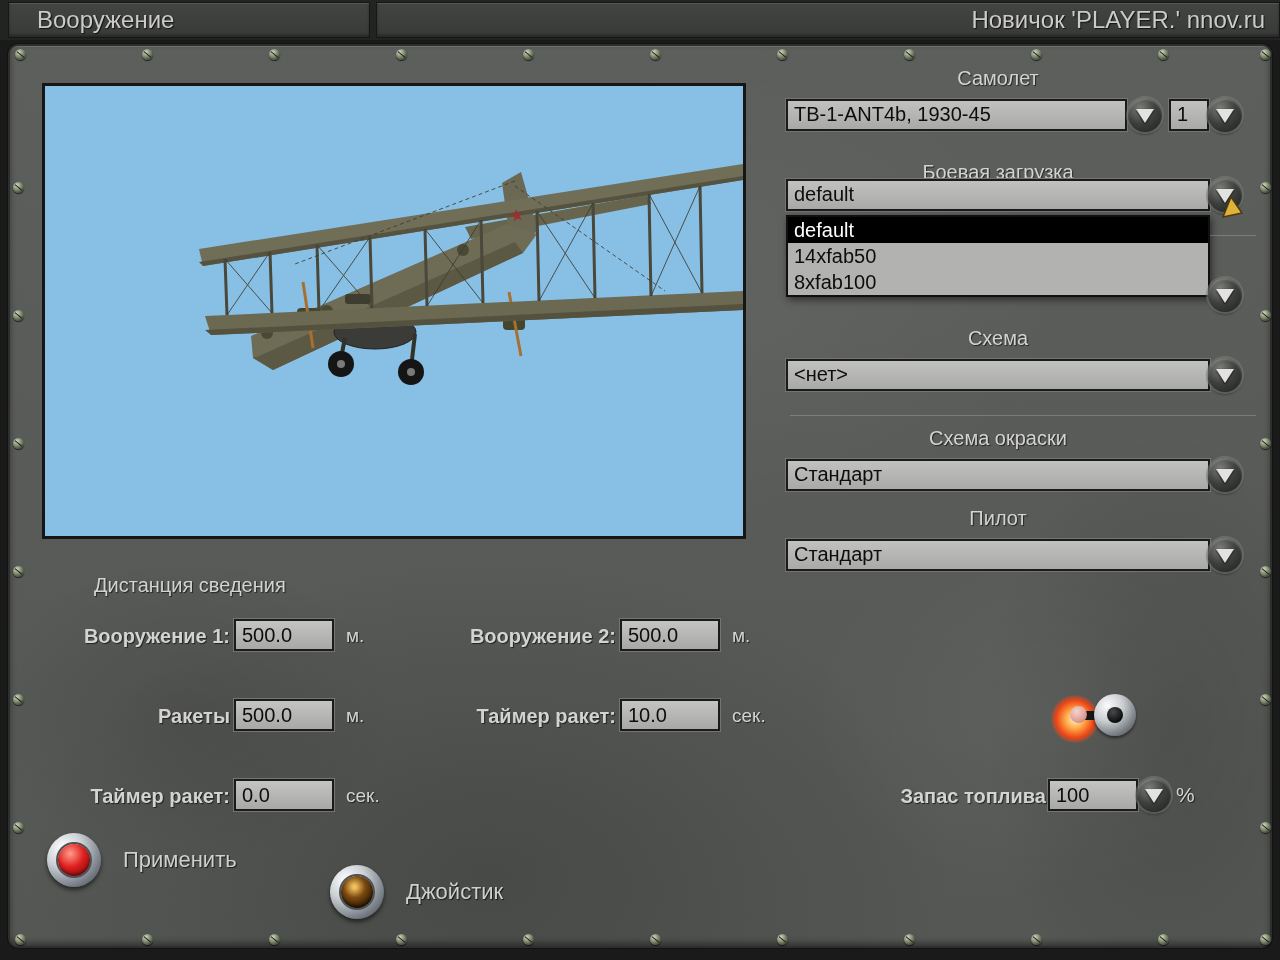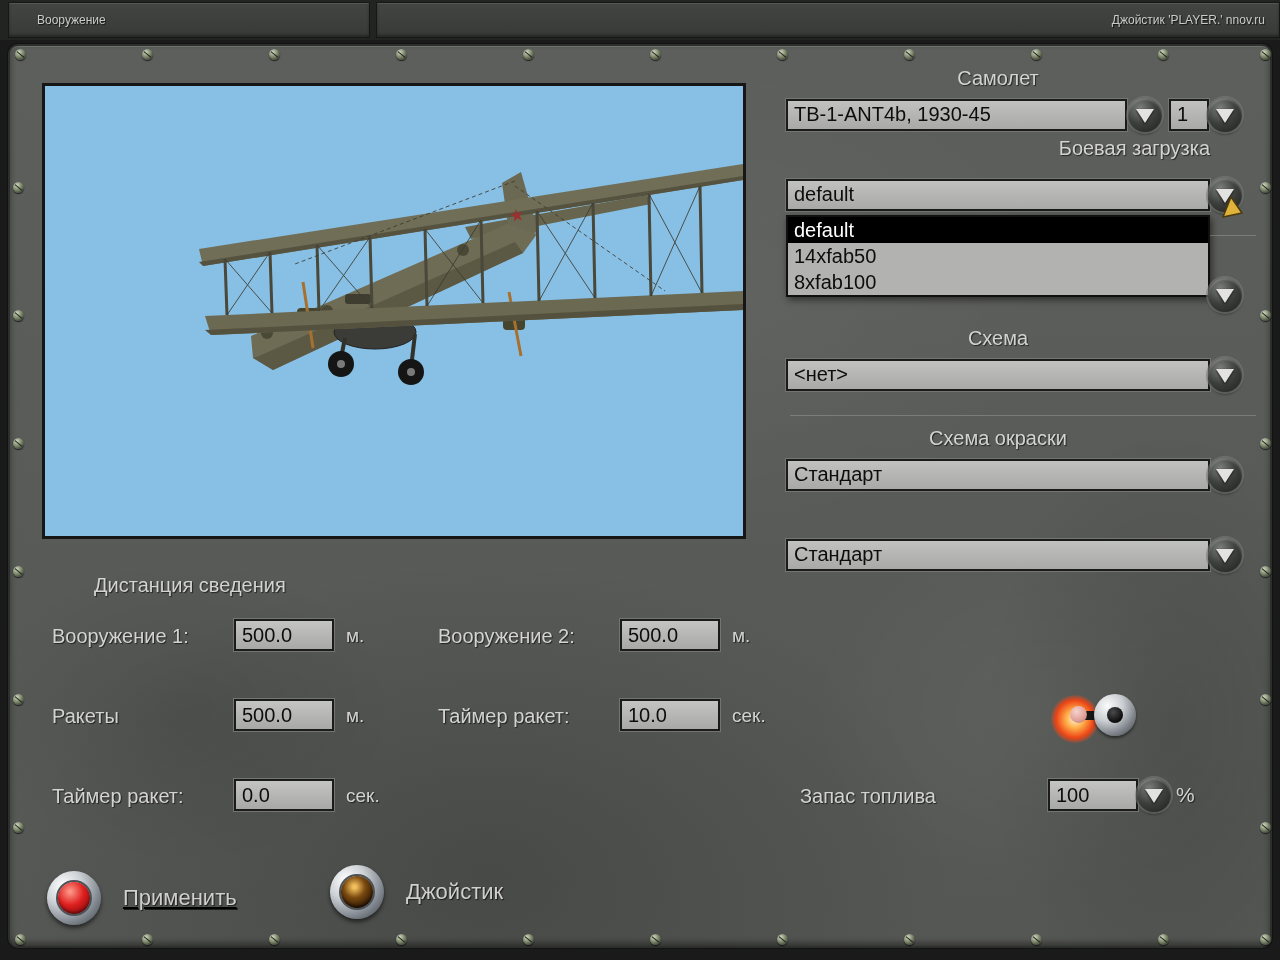--- a/index.html
+++ b/index.html
@@ -4,21 +4,21 @@
 <style>
   * { margin:0; padding:0; box-sizing:border-box; }
   html,body { width:1280px; height:960px; overflow:hidden; background:#191a19;
               font-family:"Liberation Sans", sans-serif; }
   .page { position:relative; width:1280px; height:960px; }
 
   
   .top-bar { position:absolute; left:0; top:0; width:1280px; height:40px; background:#222422; }
   .tab { position:absolute; top:2px; height:36px; background:linear-gradient(#434543,#383a38);
          border:1px solid #161816; box-shadow:inset 0 1px 0 rgba(255,255,255,.10), inset 0 -2px 3px rgba(0,0,0,.35);
-         color:#cbcbc9; font-size:12px; line-height:34px; text-shadow:1px 1px 1px rgba(0,0,0,.7); }
+         color:#cbcbc9; font-size:24px; line-height:34px; text-shadow:1px 1px 1px rgba(0,0,0,.7); }
   .tab-left { left:8px; width:362px; padding-left:28px; }
   .tab-right { left:376px; width:904px; text-align:right; padding-right:14px; }
 
   
   .panel { position:absolute; left:8px; top:44px; width:1264px; height:904px;
            border-radius:10px; border:2px solid #2d2f2d;
            background:
              radial-gradient(300px 220px at 14% 74%, rgba(0,0,0,.10), transparent 70%),
              radial-gradient(340px 260px at 82% 74%, rgba(255,255,255,.045), transparent 70%),
              radial-gradient(260px 420px at 92% 76%, rgba(0,0,0,.14), transparent 72%),
@@ -43,21 +43,21 @@
                text-shadow:1px 1px 1px rgba(0,0,0,.6); white-space:nowrap; }
   .dd-field { position:absolute; height:32px; background:linear-gradient(#c1c1bf,#a9a9a7);
               border:2px solid #1b1b1b; box-shadow:0 0 0 1px #737571;
               font-size:20px; color:#0d0d0d; line-height:27px; padding-left:6px;
               white-space:nowrap; overflow:hidden; }
   .num-input { position:absolute; width:100px; height:32px; background:linear-gradient(#c4c4c2,#a8a8a6);
                border:2px solid #1b1b1b; box-shadow:0 0 0 1px #737571;
                font:20px "Liberation Sans", sans-serif; color:#0d0d0d; padding-left:6px; }
   .row-label { position:absolute; color:#d3d3d1; font-size:20px; text-shadow:1px 1px 1px rgba(0,0,0,.6);
                white-space:nowrap; }
-  .right-align { text-align:left; }
+  .right-align { text-align:right;font-weight:bold; }
   .unit { position:absolute; color:#d3d3d1; font-size:19px; text-shadow:1px 1px 1px rgba(0,0,0,.6); }
 
   
   .arr { position:absolute; width:34px; height:34px; border-radius:50%;
          background:radial-gradient(circle at 36% 30%, #7c7e7a 0%, #3d3f3c 48%, #1e1f1e 100%);
          box-shadow:0 0 0 2px rgba(125,127,123,.55), inset 0 2px 2px rgba(255,255,255,.22), 0 2px 3px rgba(0,0,0,.55);
          cursor:pointer; }
   .arr .tri { position:absolute; left:8px; top:11px; width:0; height:0;
               border-left:9px solid transparent; border-right:9px solid transparent;
               border-top:14px solid #e2e2e0; filter:drop-shadow(0 1px 1px rgba(0,0,0,.8)); }
@@ -102,21 +102,21 @@
 </head>
 <body>
 
 <div class="page">
 
   <div class="top-bar">
     <div class="tab tab-left">
       <span>Вооружение</span>
     </div>
     <div class="tab tab-right">
-      <span>Джойстик 'PLAYER.' nnov.ru</span>
+      <span>Новичок 'PLAYER.' nnov.ru</span>
     </div>
   </div>
 
   <div class="panel" id="panel">
 
     <div class="preview">
       <svg viewBox="0 0 698 450">
 
         <polygon points="420,141 602,109 606,118 426,153" fill="#67654e"></polygon>
 
@@ -185,21 +185,21 @@
     <div class="sec-label" style="left:776px; top:21px;">Самолет</div>
     <div class="dd-field" style="left:776px; top:53px; width:341px;">ТВ-1-ANT4b, 1930-45</div>
     <div class="arr" style="left:1118px; top:52px;">
         <span class="tri"></span>
       </div>
     <div class="dd-field" style="left:1159px; top:53px; width:40px;">1</div>
     <div class="arr" style="left:1198px; top:52px;">
         <span class="tri"></span>
       </div>
 
-    <div class="sec-label" style="left:776px; top:91px;text-align:right;">Боевая загрузка</div>
+    <div class="sec-label" style="left:776px; top:115px;">Боевая загрузка</div>
     <div class="dd-field" style="left:776px; top:133px; width:424px;">default</div>
     <div class="arr" style="left:1198px; top:132px;">
         <span class="tri"></span>
       </div>
 
     <div class="popup">
       <div class="popup-item selected">default</div>
       <div class="popup-item">14xfab50</div>
       <div class="popup-item">8xfab100</div>
     </div>
@@ -216,20 +216,21 @@
       </div>
 
     <div class="divider" style="left:780px; top:369px; width:466px;"></div>
 
     <div class="sec-label" style="left:776px; top:381px;">Схема окраски</div>
     <div class="dd-field" style="left:776px; top:413px; width:424px;">Стандарт</div>
     <div class="arr" style="left:1198px; top:412px;">
         <span class="tri"></span>
       </div>
 
+    <div class="sec-label" style="left:776px; top:461px;">Пилот</div>
     <div class="dd-field" style="left:776px; top:493px; width:424px;">Стандарт</div>
     <div class="arr" style="left:1198px; top:492px;">
         <span class="tri"></span>
       </div>
 
     <div class="row-label" style="left:84px; top:528px; width:660px; ">Дистанция сведения</div>
 
     <div class="row-label right-align" style="left:42px; top:579px; width:178px;">Вооружение 1:</div>
     <input class="num-input" style="left: 224px; top: 573px;" value="500.0">
     <div class="unit" style="left:336px; top:579px;">м.</div>
@@ -257,21 +258,21 @@
       <div class="tog-base"></div>
     </div>
 
     <div class="row-label right-align" style="left:790px; top:739px; width:246px;">Запас топлива</div>
     <input class="num-input" style="left: 1038px; top: 733px; width: 90px;" value="100">
     <div class="arr" style="left:1127px; top:732px;">
         <span class="tri"></span>
       </div>
     <div class="unit" style="left:1166px; top:737px; font-size:21px;">%</div>
 
-    <div class="action-btn" style="left:37px; top:825px;text-decoration:underline;">
+    <div class="action-btn" style="left:37px; top:787px;">
       <span class="push-icon push-red"></span>
       <span class="action-label">Применить</span>
     </div>
     <div class="action-btn" style="left:320px; top:819px;">
       <span class="push-icon push-amber"></span>
       <span class="action-label">Джойстик</span>
     </div>
 
     <svg class="cursor-svg" width="24" height="26" viewBox="0 0 24 26">
       <polygon points="9,1 1,21 20,17" fill="#e0b23c" stroke="#4a3a0c" stroke-width="1.5"></polygon>

